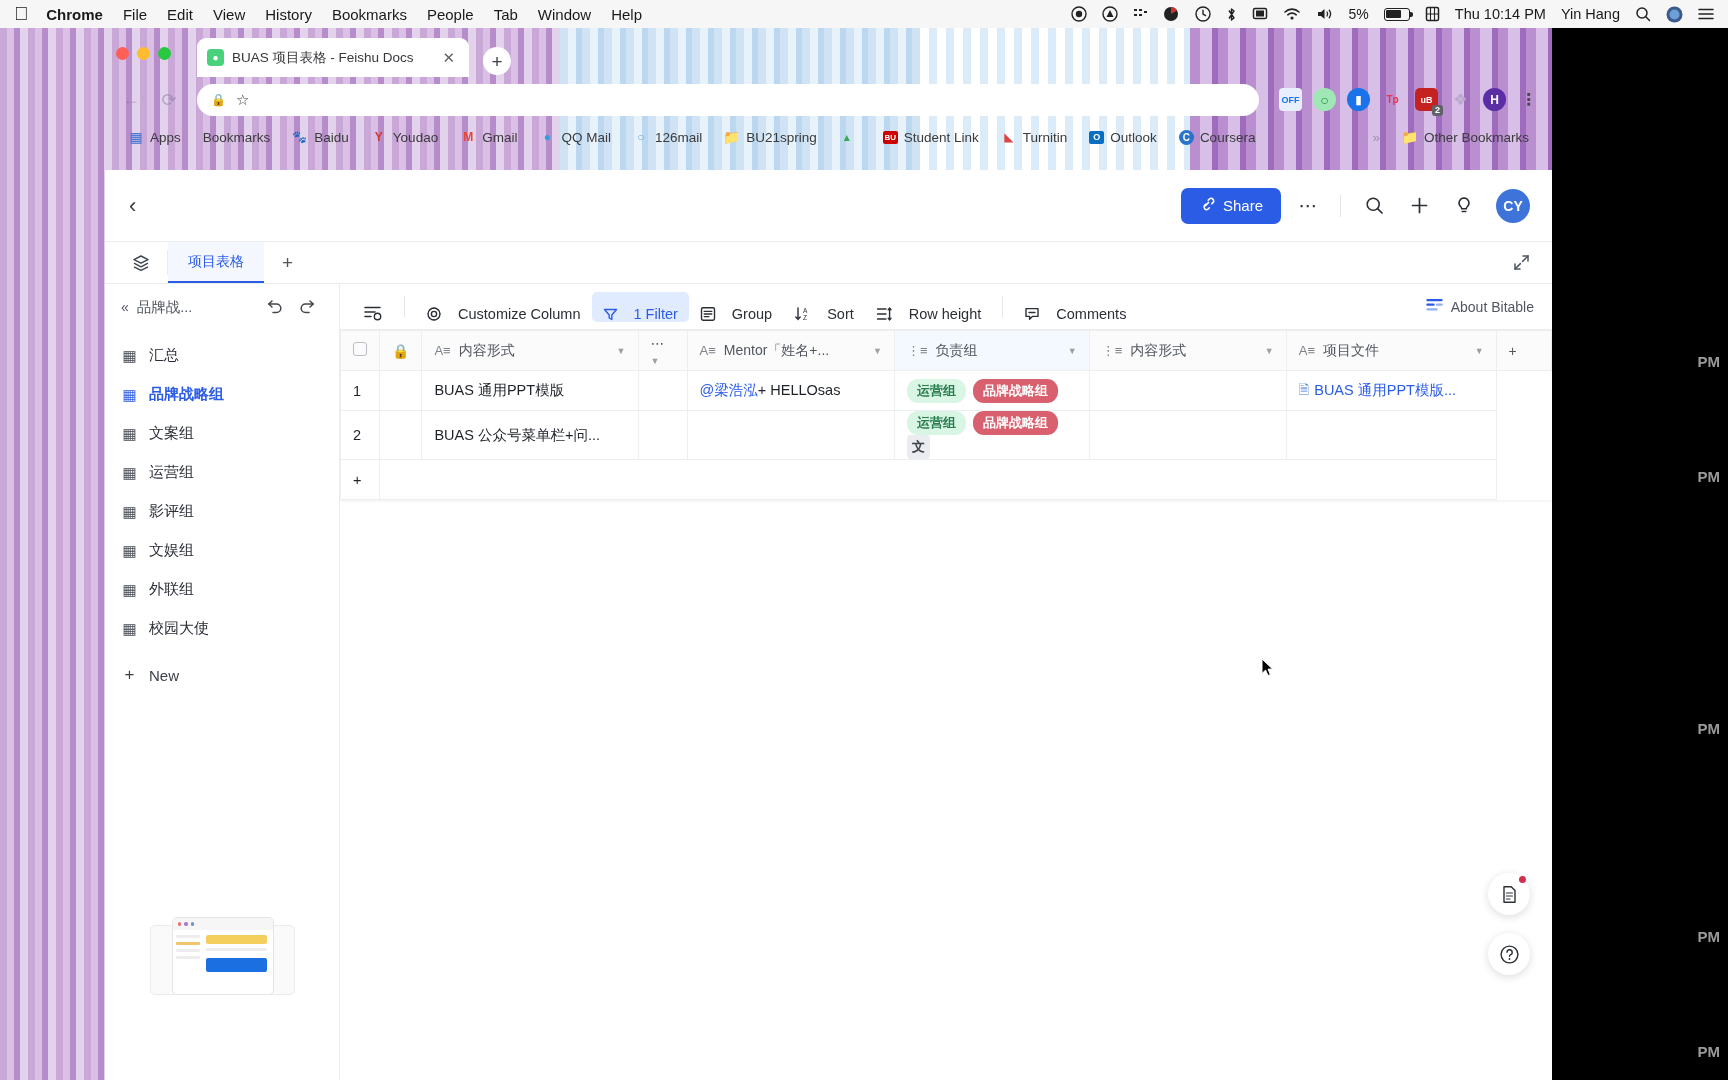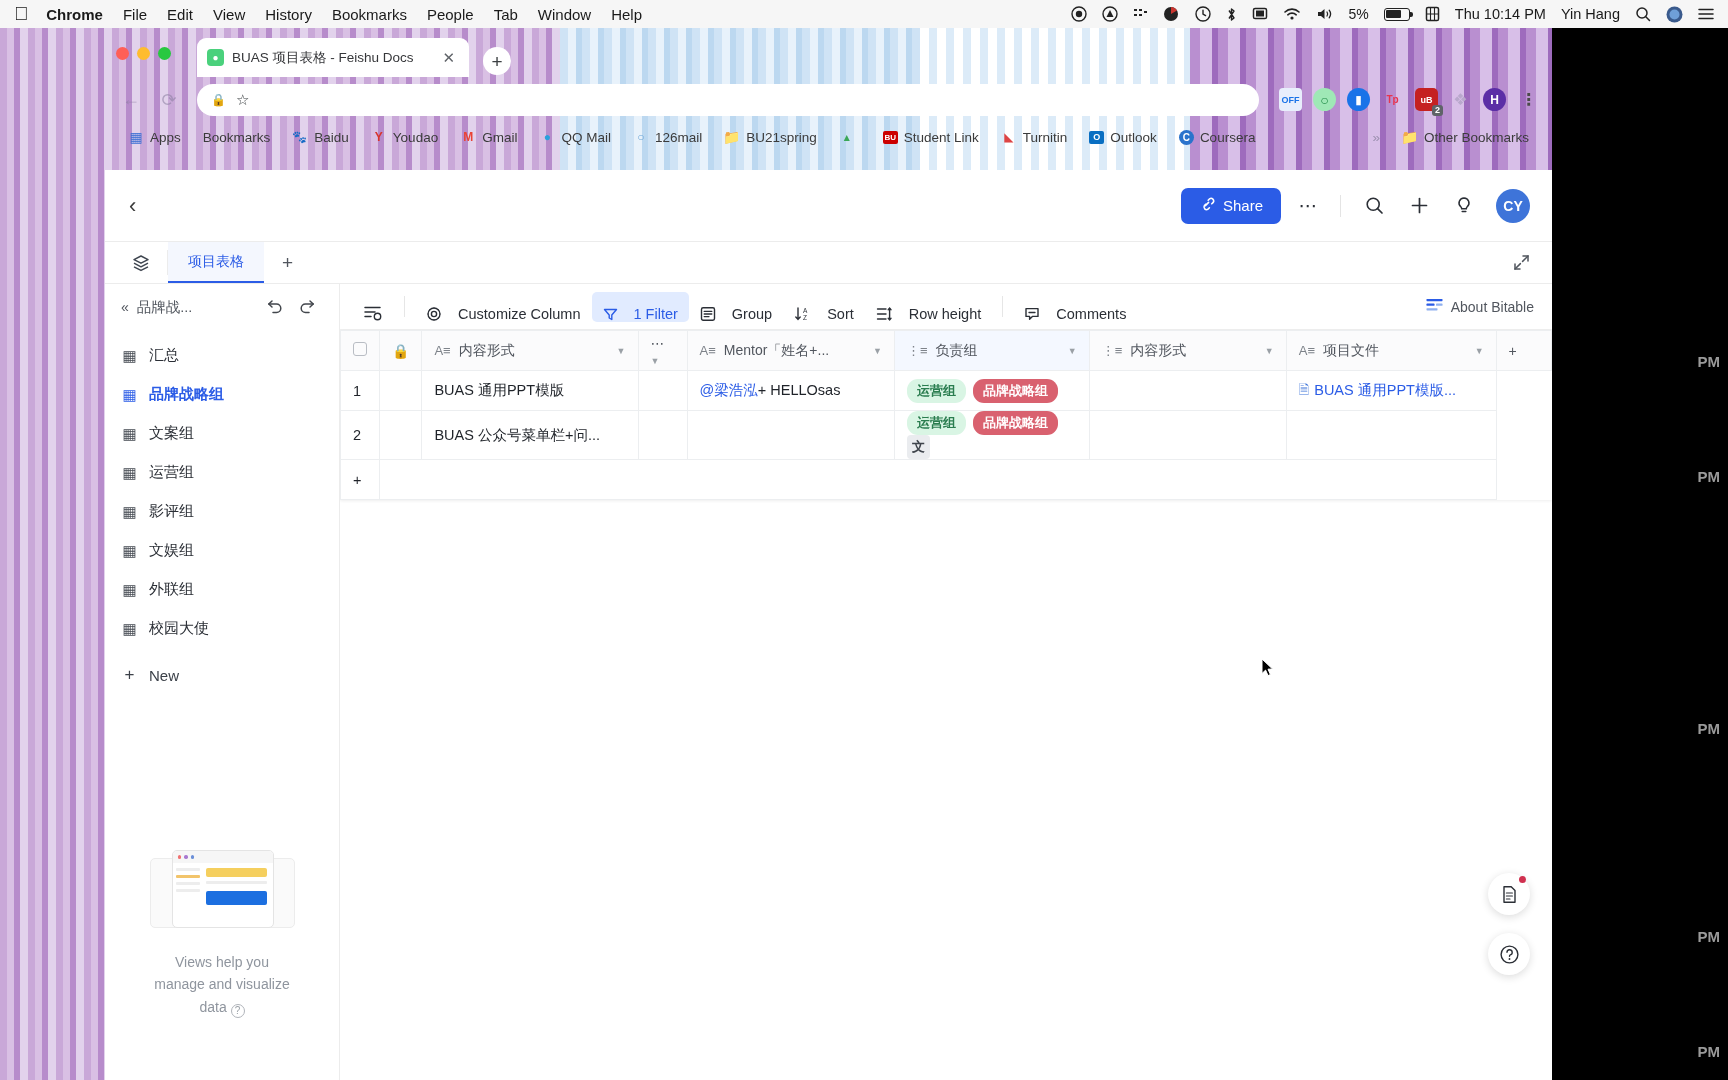--- a/index.html
+++ b/index.html
@@ -685,28 +685,20 @@
                   <span class="ea-lrow o"></span>
                   <span class="ea-lrow"></span>
                   <span class="ea-lrow"></span>
                 </div>
                 <div class="ea-right">
                   <span class="ea-yellow"></span>
                   <span class="ea-grey"></span>
                   <span class="ea-blue"></span>
                 </div>
               </div>
-            </div>
-          </div>
-          <div class="empty-text">
-            <div>Views help you</div>
-            <div>manage and visualize</div>
-            <div>
-              <span>data</span>
-              <span class="q-ico">?</span>
             </div>
           </div>
         </div>
       </div>
 
       <div class="grid-wrap">
 
         <div class="grid-toolbar">
           <span class="gt-btn">
             <svg width="20" height="18" viewBox="0 0 20 18">

